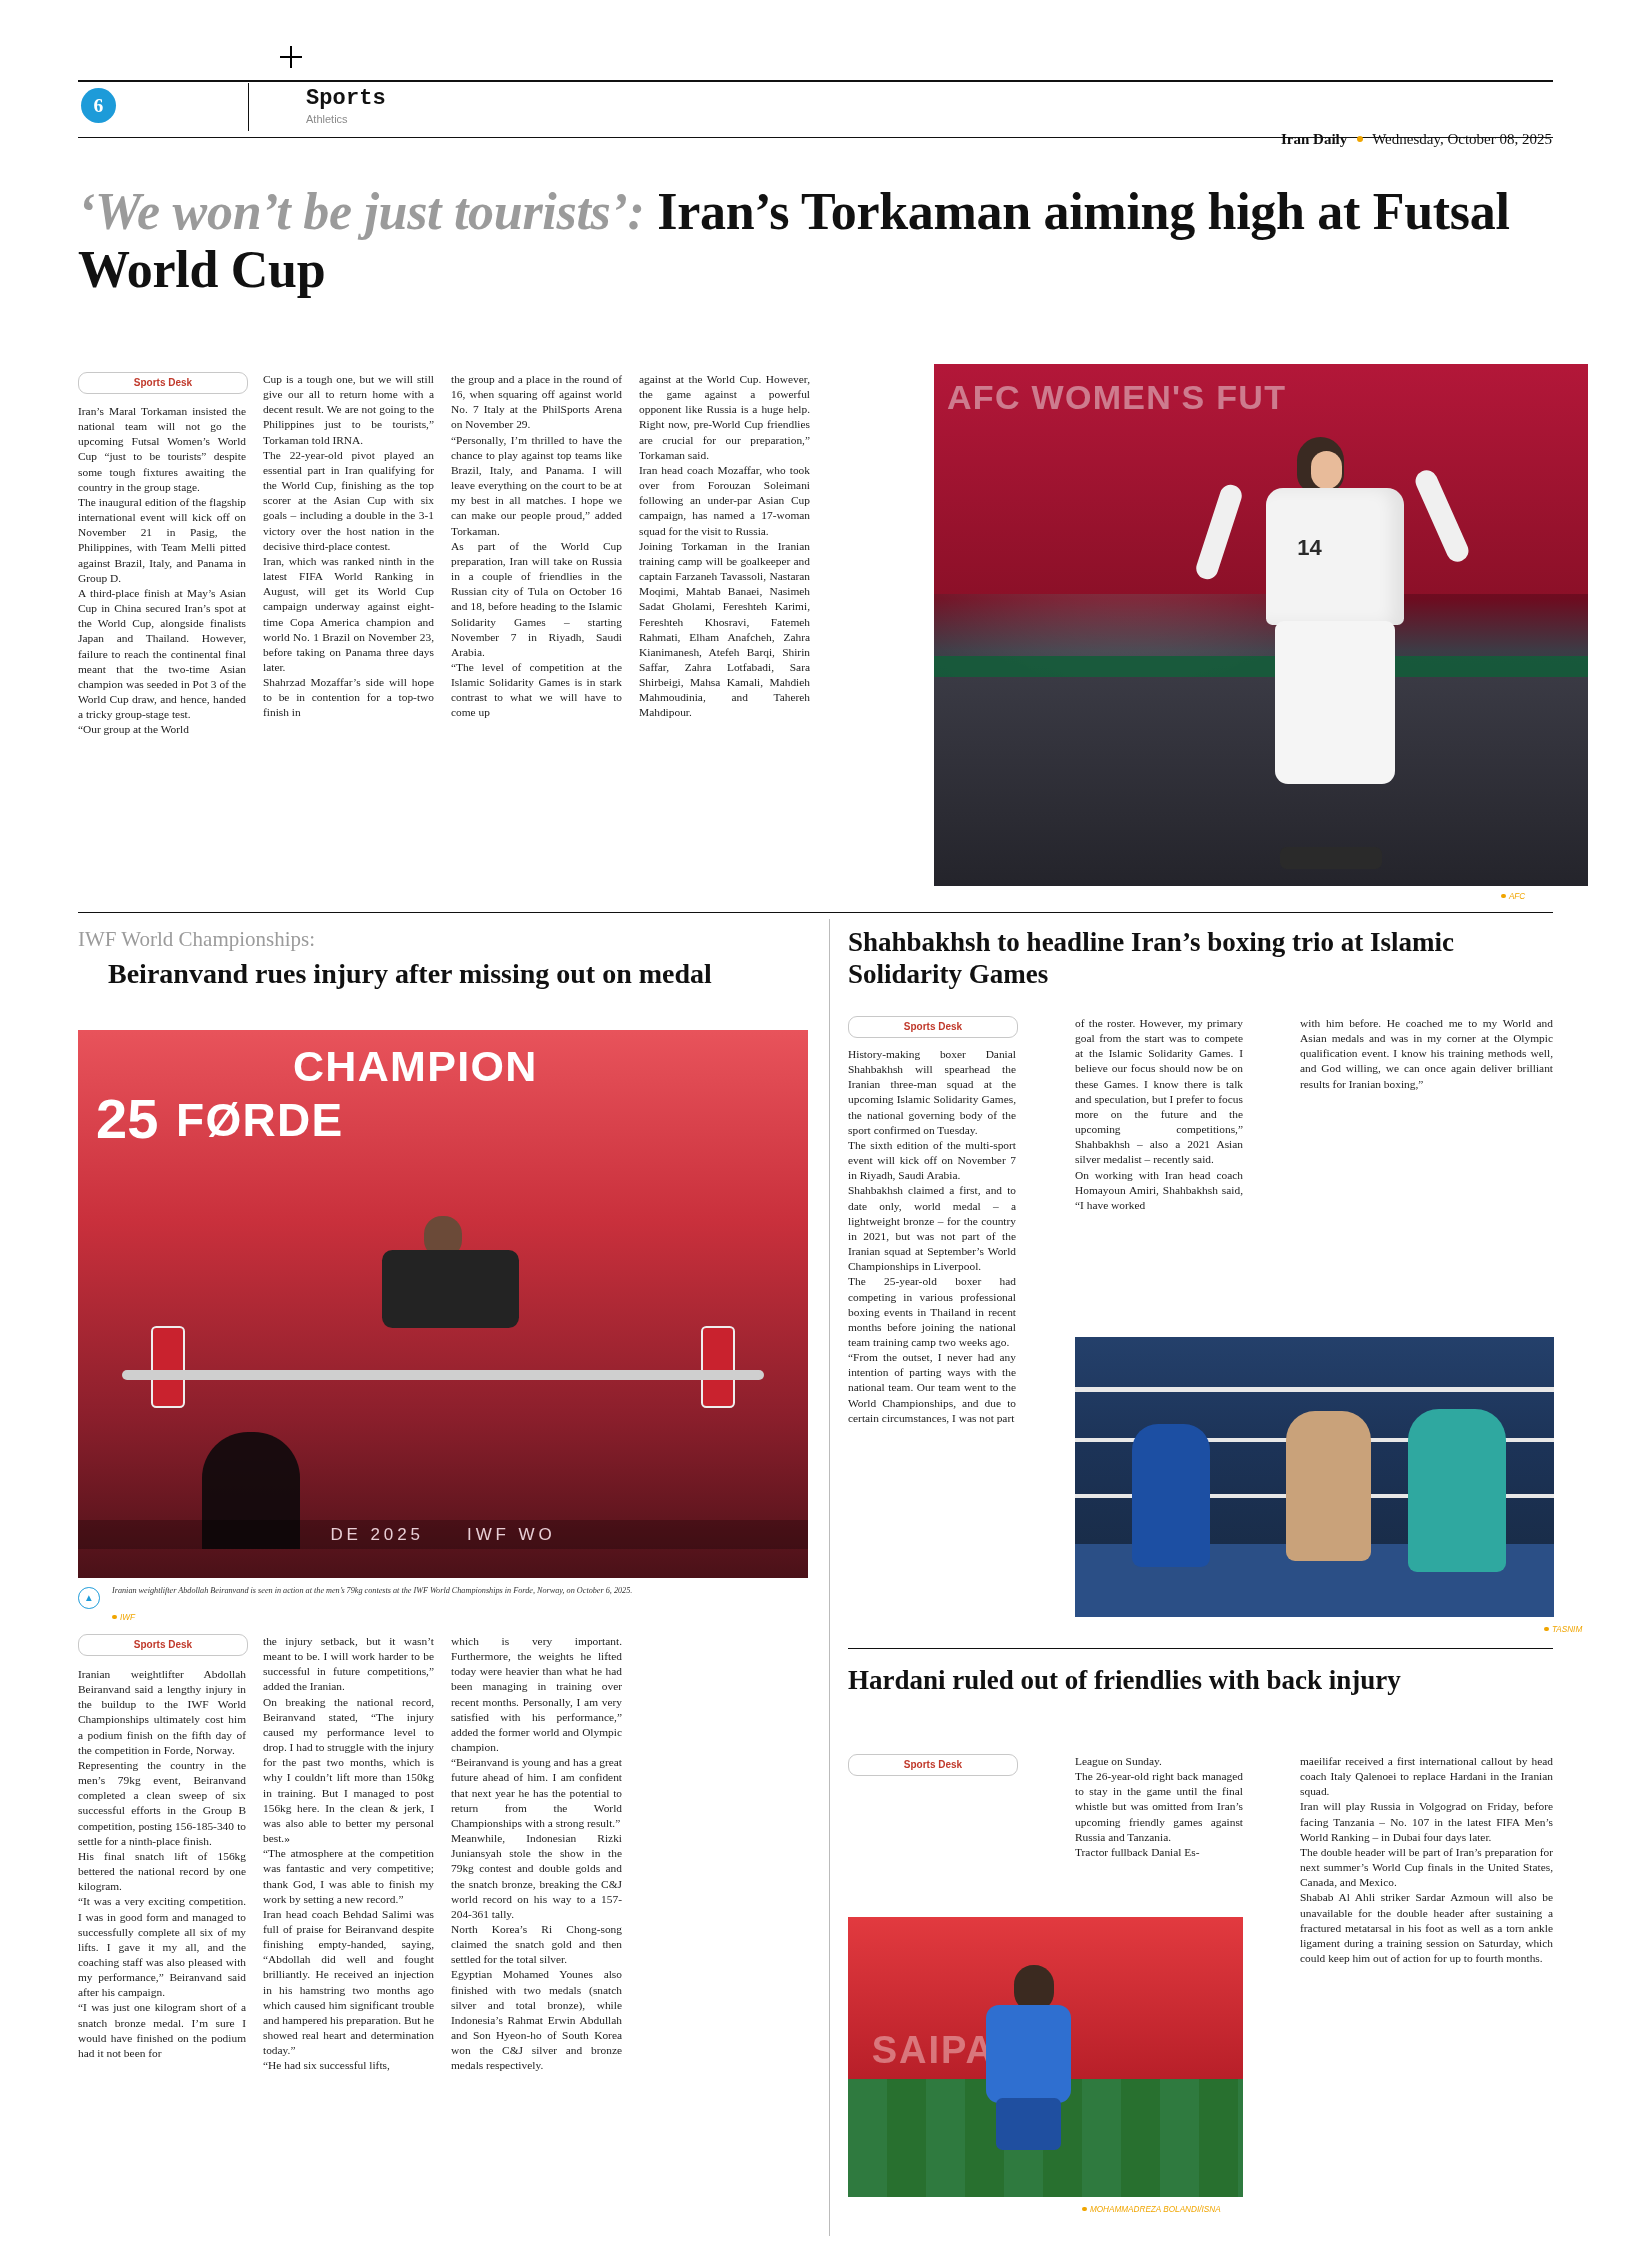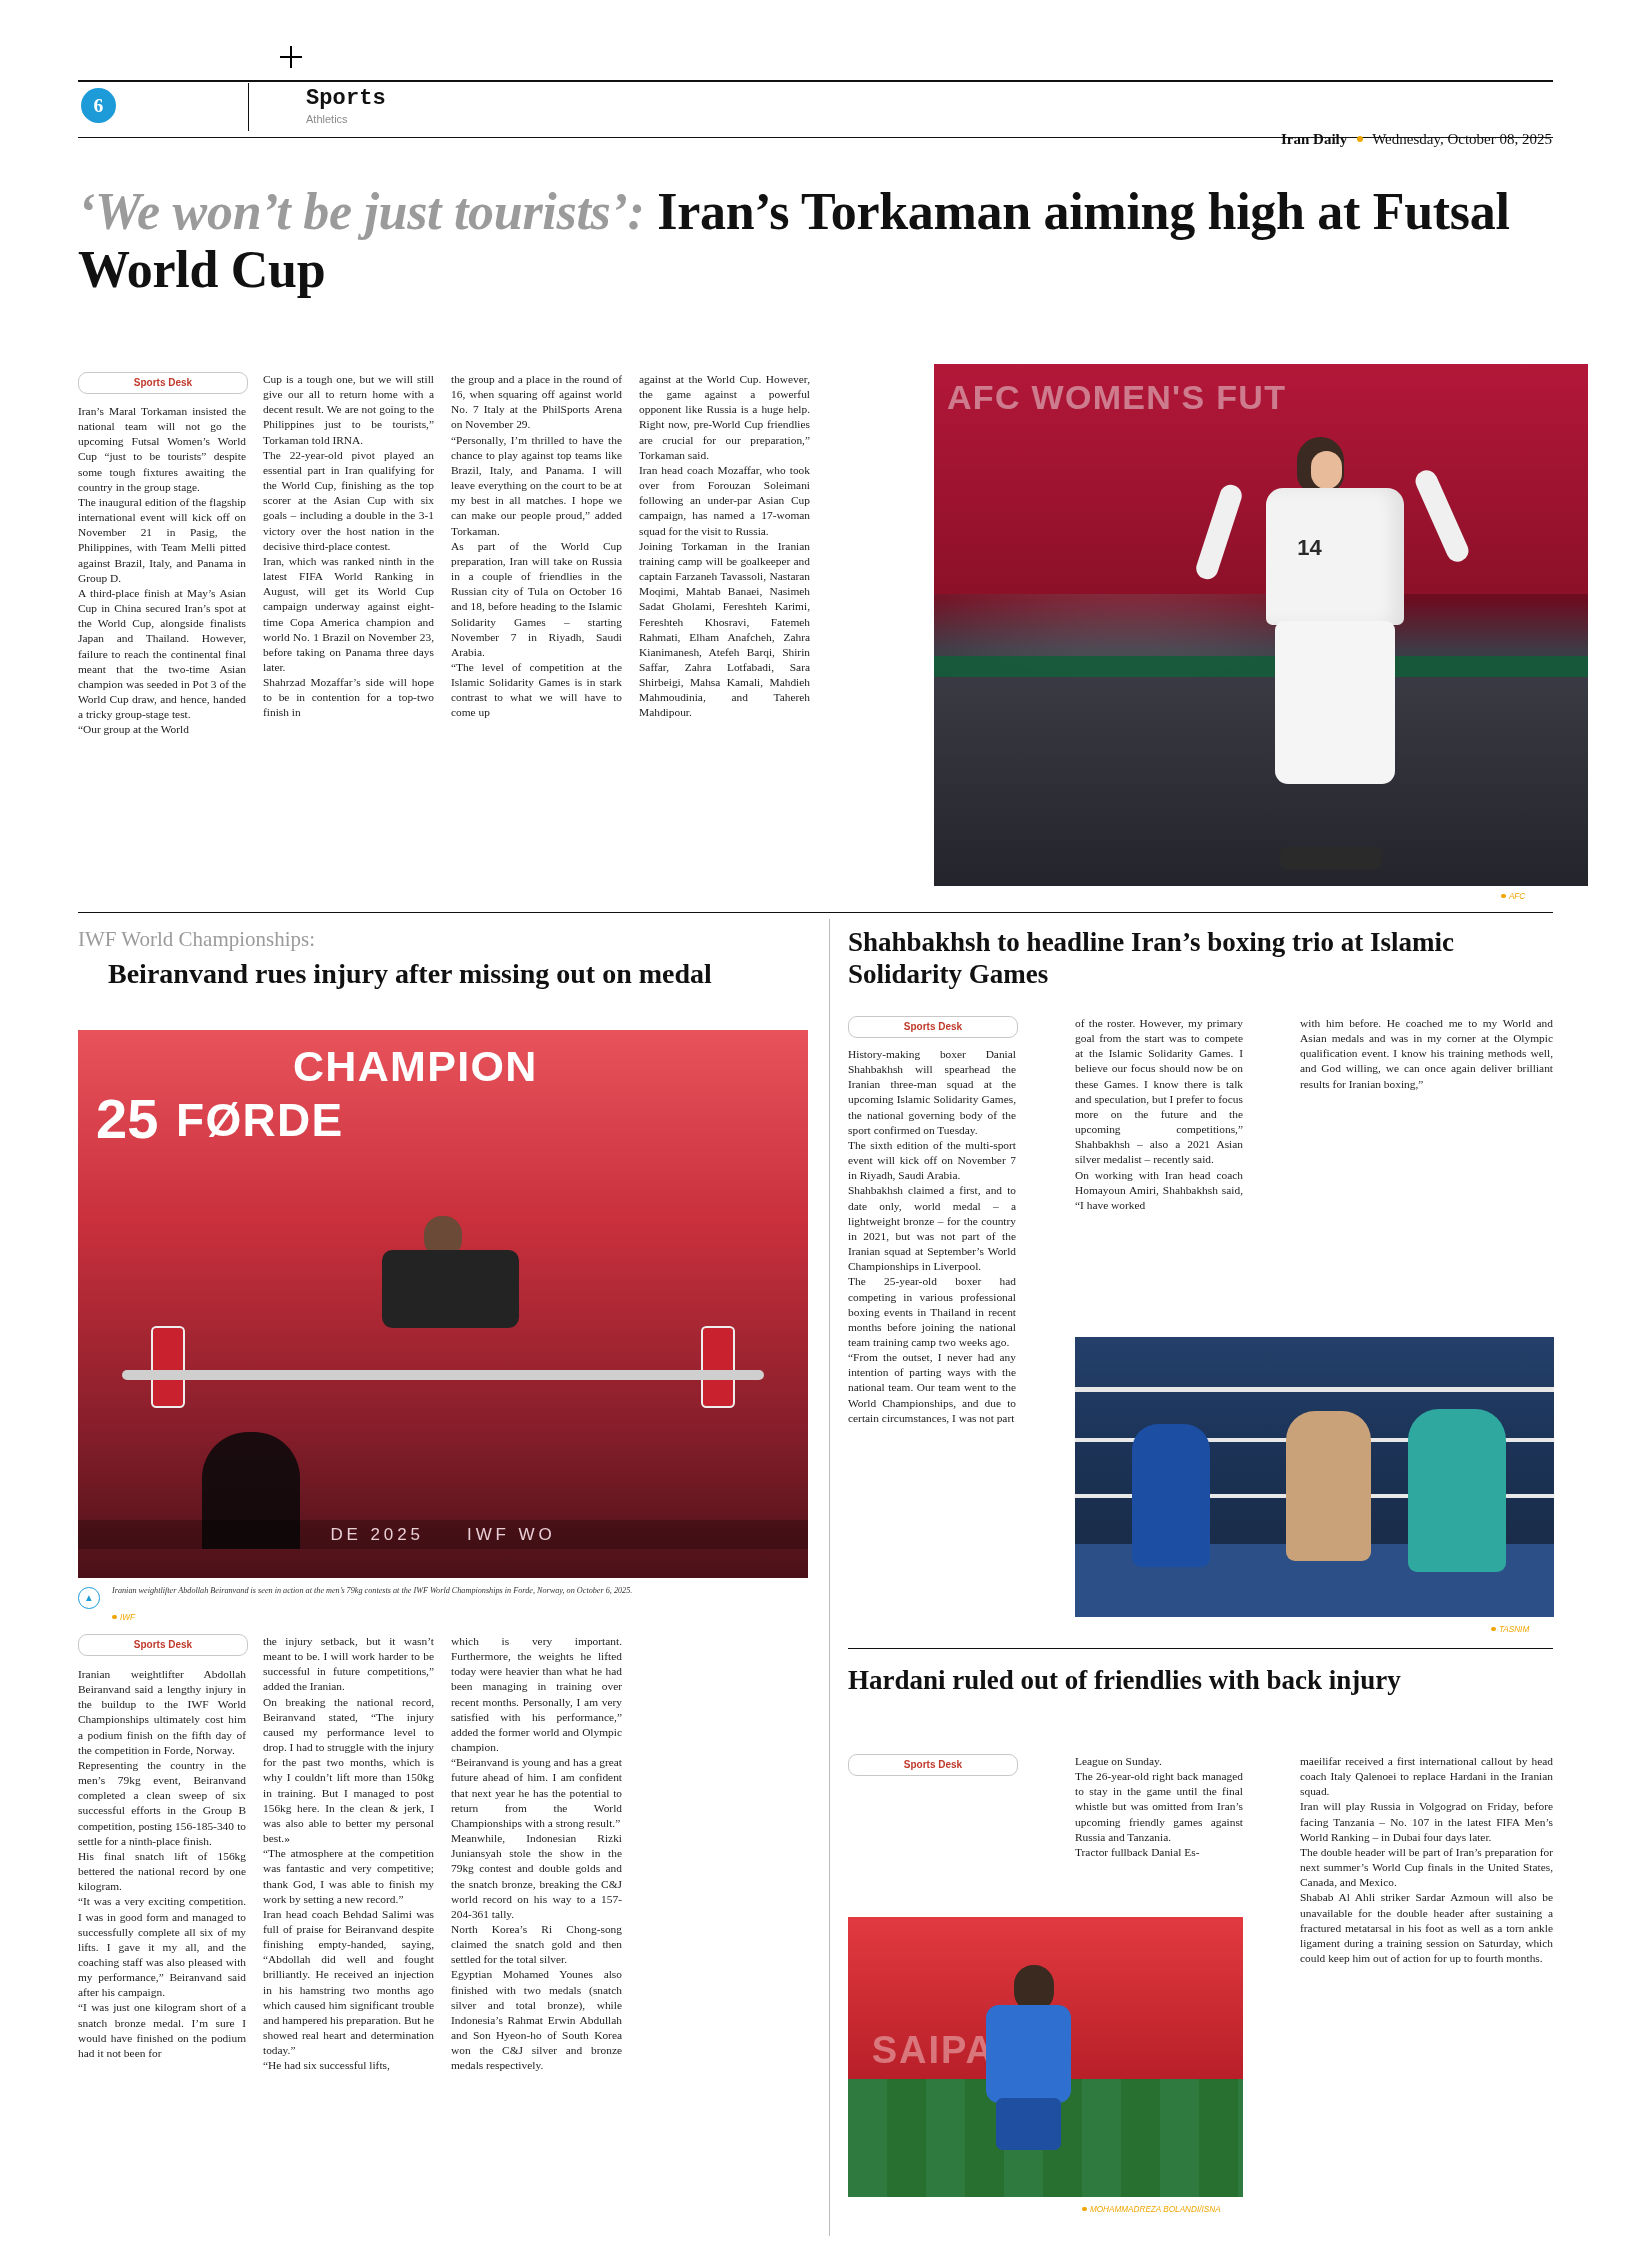--- a/index.html
+++ b/index.html
@@ -455,21 +455,21 @@
 
   <div class="box-photo" style="left:1075px; top:1337px; width:479px; height:280px;">
     <div class="ropes" style="top:18%;"></div>
     <div class="ropes" style="top:36%;"></div>
     <div class="ropes" style="top:56%;"></div>
     <div class="canvas"></div>
     <div class="b1"></div>
     <div class="b2"></div>
     <div class="ref"></div>
   </div>
-  <div class="credit" style="left:1491px; top:1625px;">
+  <div class="credit" style="left:1544px; top:1625px;">
     <span class="cdot"></span><span>TASNIM</span>
   </div>
 
   <div class="hr" style="left:848px; top:1648px; width:705px; height:1.3px;"></div>
 
   <div class="subhead2" style="left:848px; top:1664px; width:705px;">Hardani ruled out of friendlies with back injury</div>
 
   <div class="deskbox" style="left:848px; top:1754px; width:168px;">Sports Desk</div>
 
   <div class="col" style="left:1075px; top:1754px; width:168px; height:156px;">

